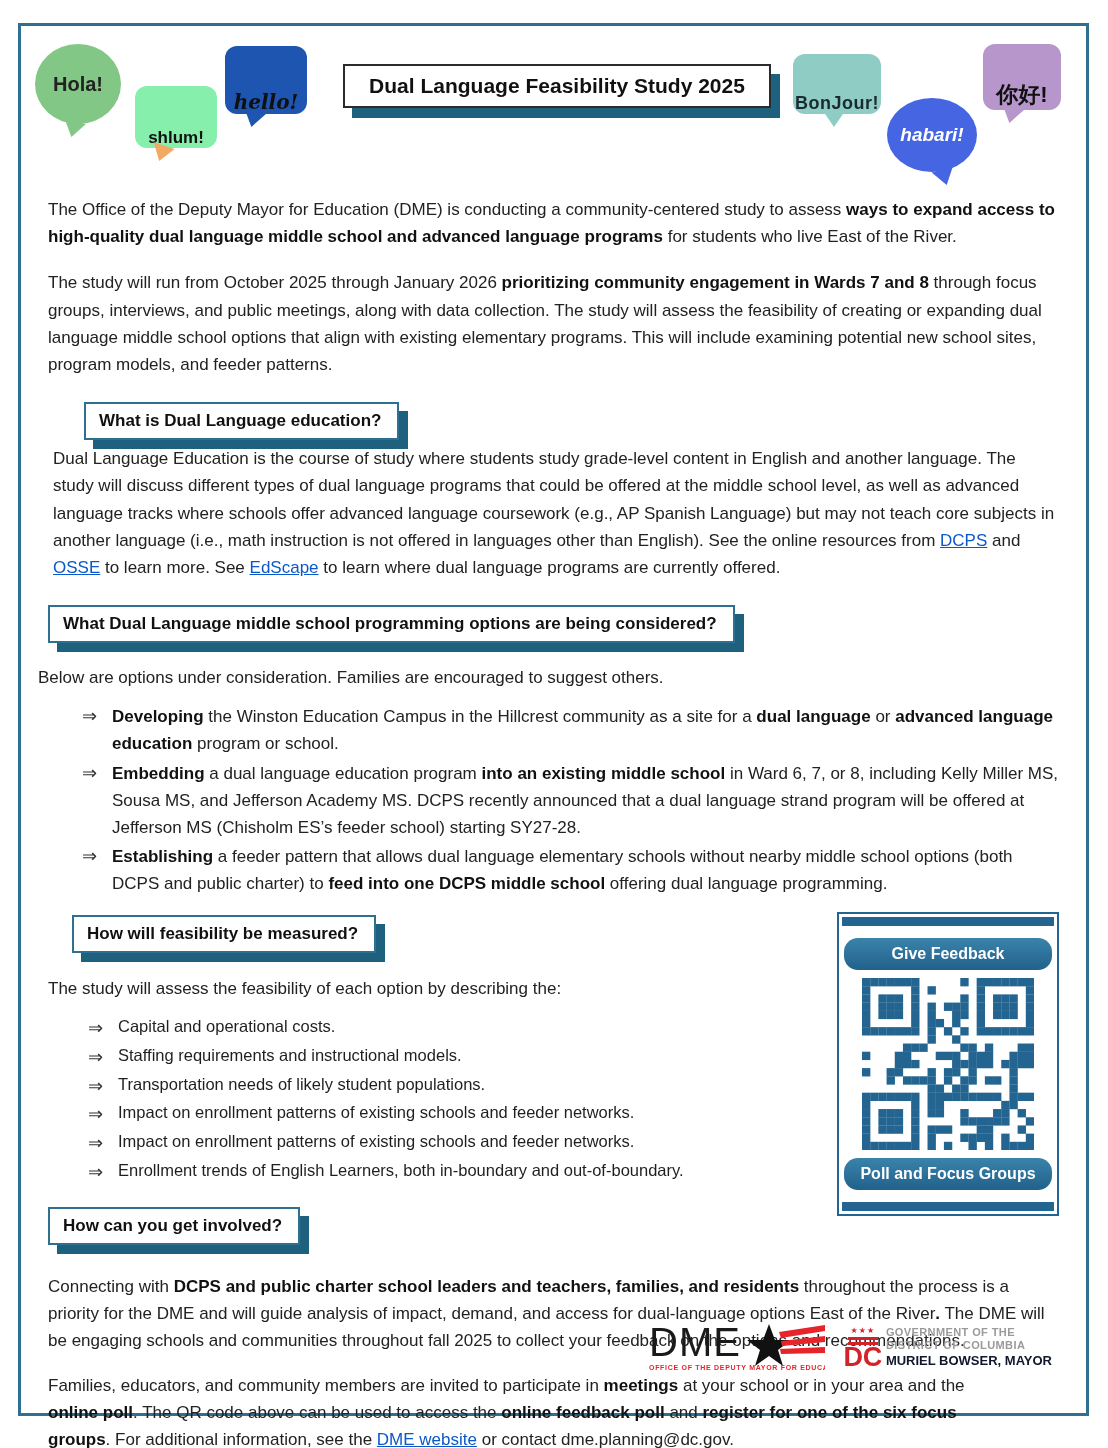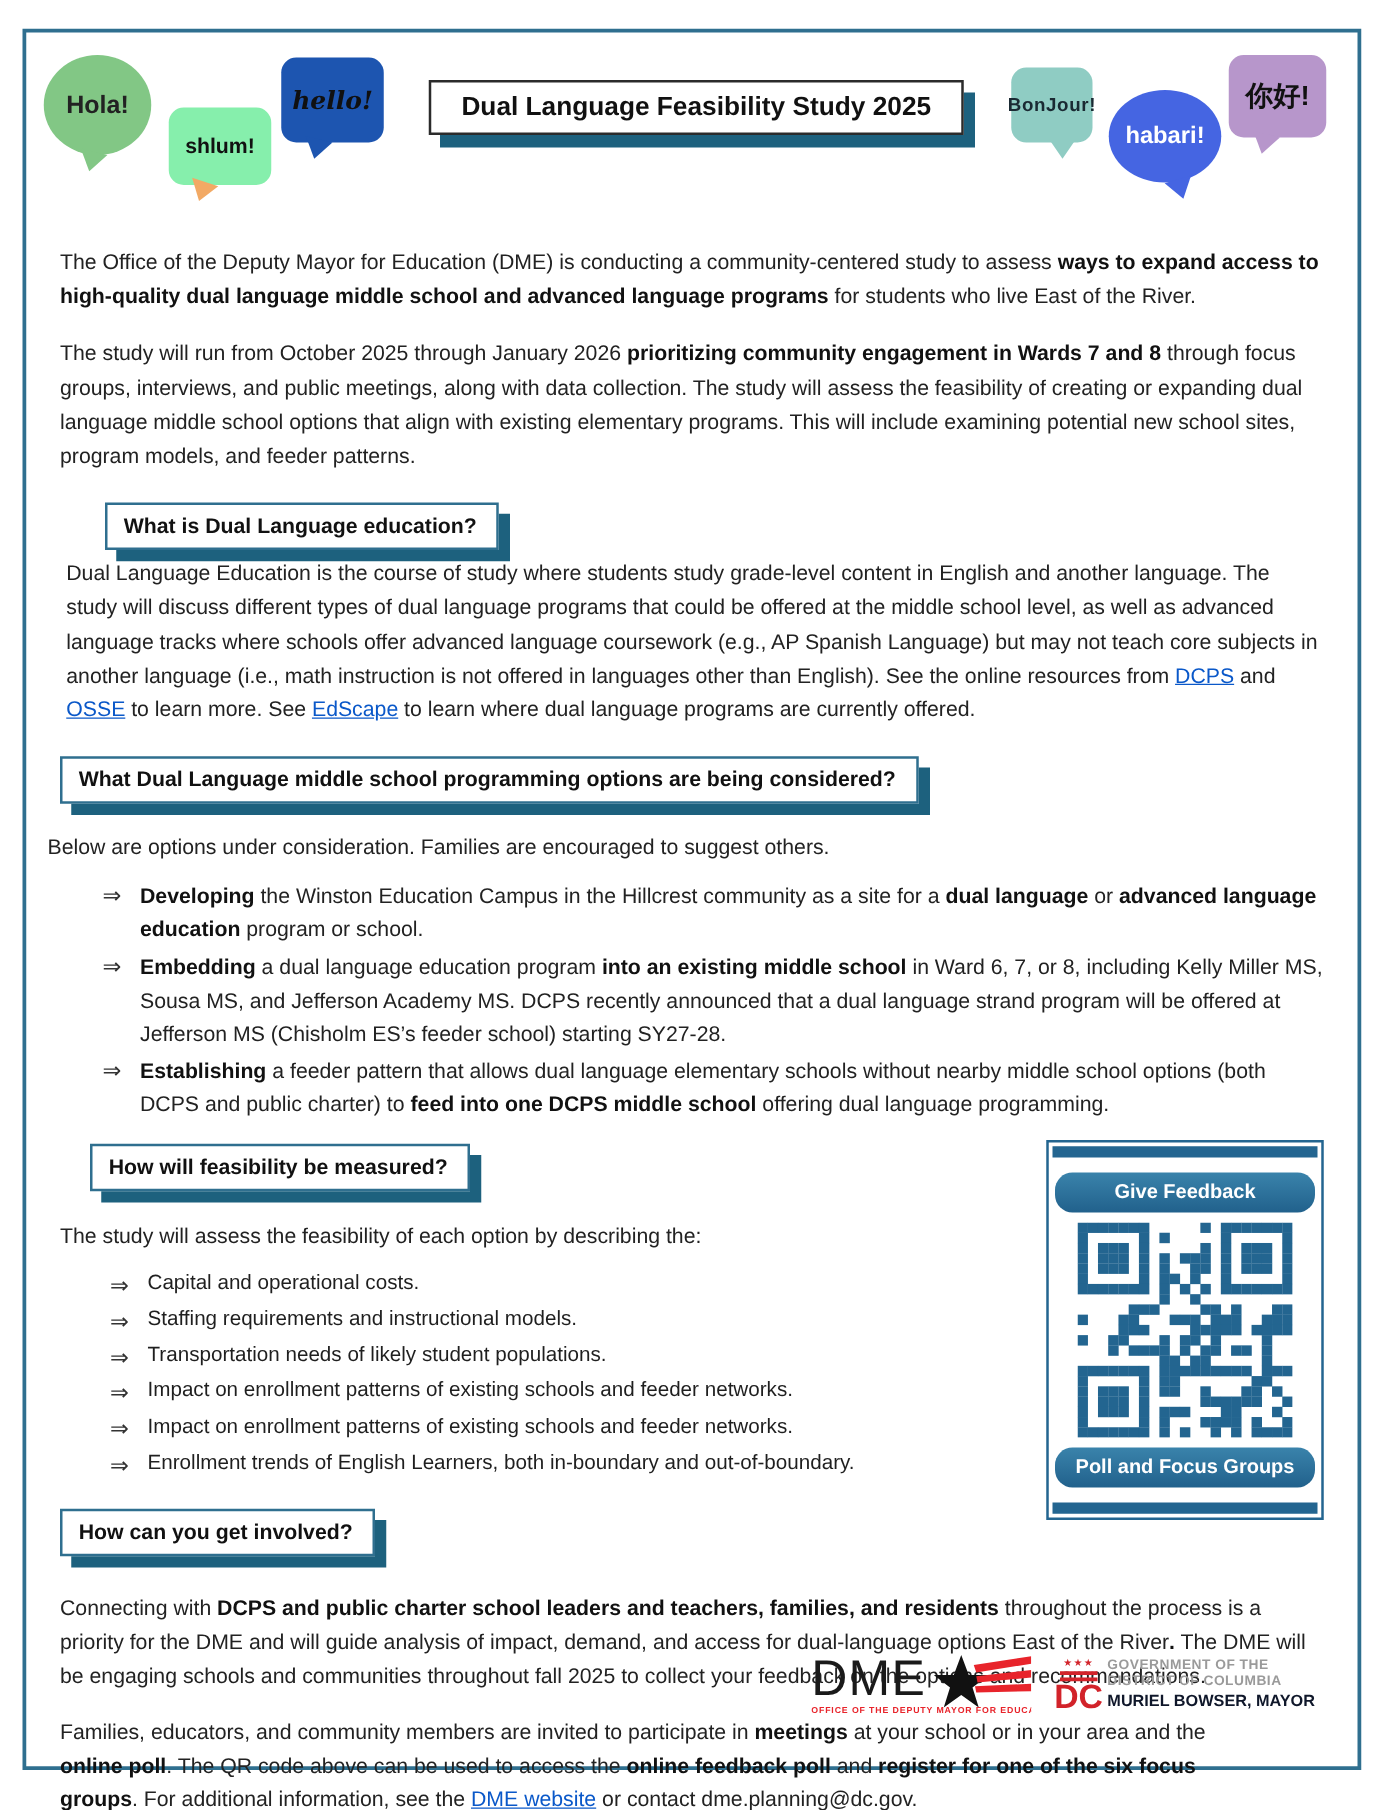--- a/index.html
+++ b/index.html
@@ -12,33 +12,33 @@
   .content { padding:0 27px; }
 
   
   .hdr { position:relative; height:142px; }
   .bubble { position:absolute; display:flex; align-items:center; justify-content:center;
     font-weight:bold; text-align:center; }
   .bubble::after { content:""; position:absolute; width:0; height:0;
     border:11px solid transparent; border-top:16px solid var(--bb,#999);
     bottom:-24px; }
   .b-round { border-radius:50%; }
-  .b-rect  { border-radius:12px; }
+  .b-rect  { border-radius:12px;align-items:flex-end; }
   .b-hola    { left:14px;  top:18px; width:86px; height:80px; font-size:20px; }
   .b-hola::after { left:26px; transform:rotate(14deg); }
   .b-shlum   { left:114px; top:60px; width:82px; height:62px; font-size:17px; }
   .b-shlum::after { left:14px; transform:rotate(18deg); }
   .b-hello   { left:204px; top:20px; width:82px; height:68px; font-size:20px;
     font-family:"DejaVu Serif", serif; font-style:italic; }
   .b-hello::after { left:16px; transform:rotate(14deg); }
-  .b-bonjour { left:788px; top:28px; width:65px; height:60px; font-size:15px;
+  .b-bonjour { left:772px; top:28px; width:88px; height:60px; font-size:18px;
     letter-spacing:.5px; }
   .b-bonjour::after { left:30px; }
-  .b-habari  { left:866px; top:46px; width:90px; height:74px; font-size:19px;
-    }
+  .b-habari  { left:866px; top:72px; width:90px; height:74px; font-size:19px;
+    font-style:italic; }
   .b-habari::after { left:48px; transform:rotate(-16deg); }
   .b-nihao   { left:962px; top:18px; width:78px; height:66px; font-size:22px; }
   .b-nihao::after { left:16px; transform:rotate(14deg); }
 
   .title-box { position:absolute; left:322px; top:38px; width:428px; height:44px;
     background:#fff; border:2px solid #2b2b2b; box-shadow:9px 10px 0 var(--shadow,#1d617e);
     display:flex; align-items:center; justify-content:center;
     font-weight:bold; font-size:21px; color:#111; }
 
   

